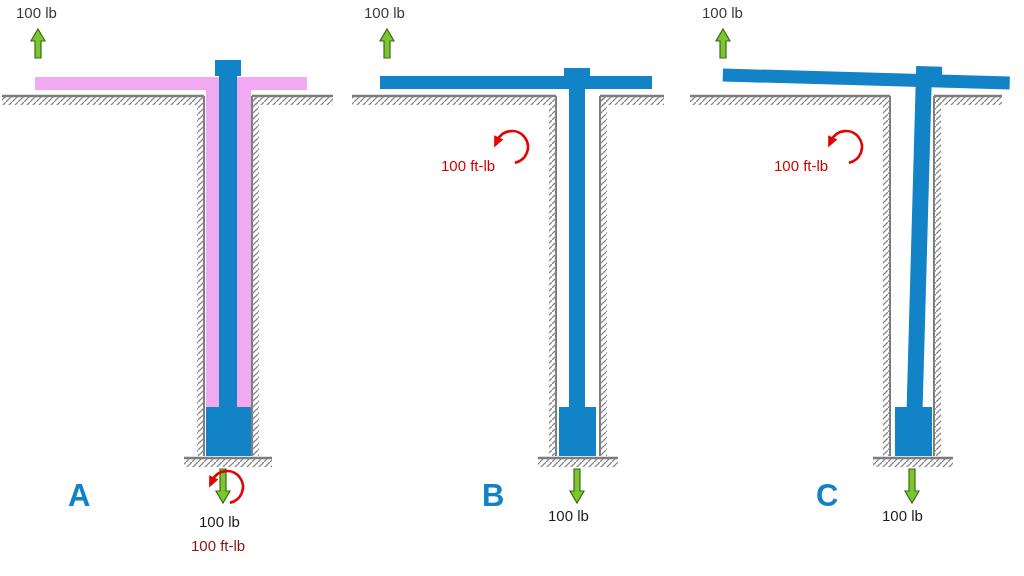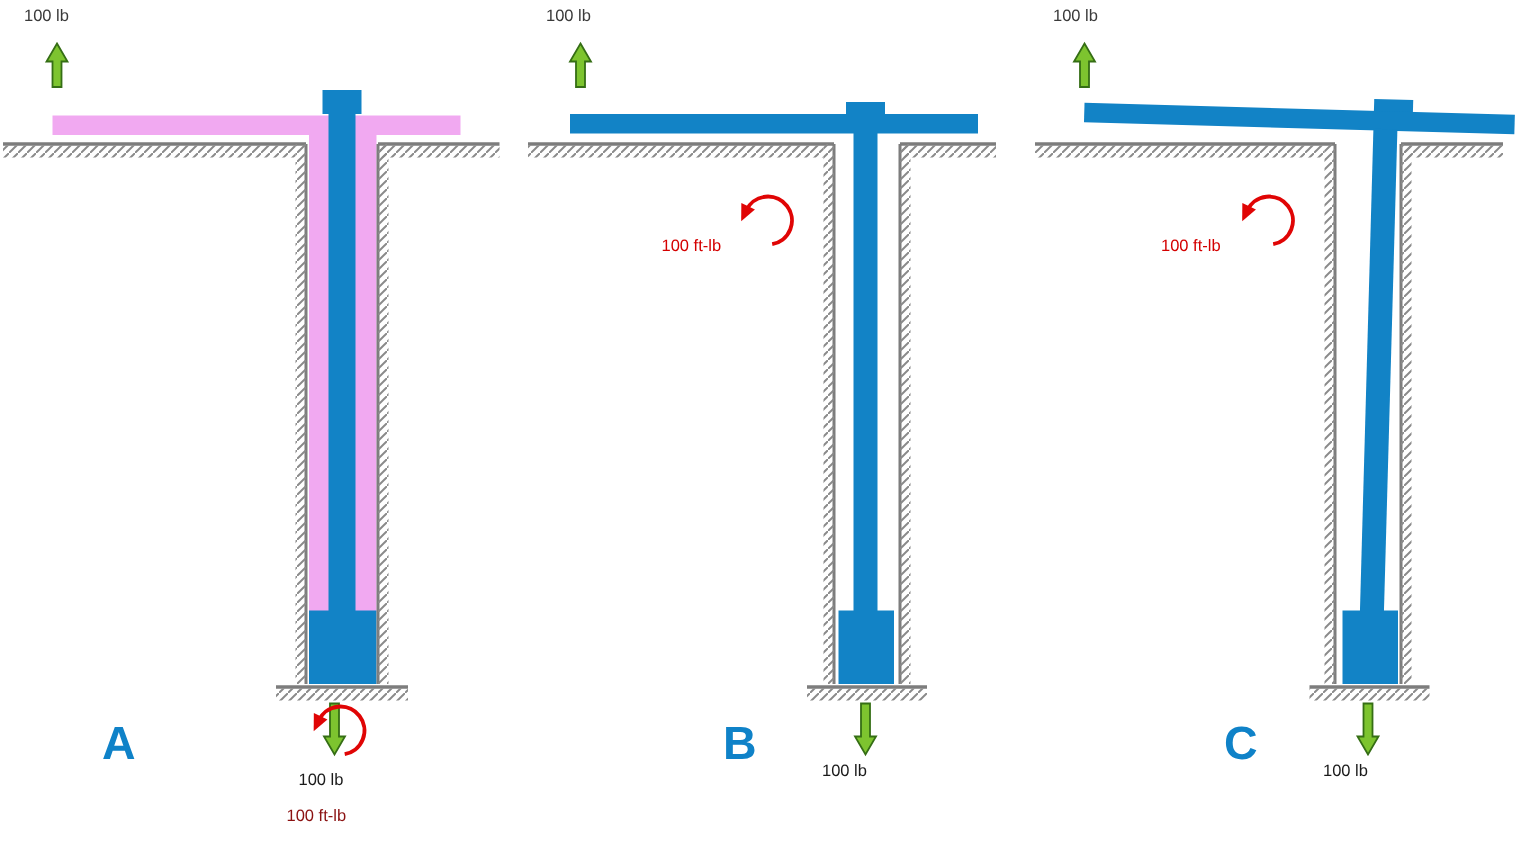--- a/index.html
+++ b/index.html
@@ -6,21 +6,21 @@
   .canvas{
     position:relative;
     width:1024px;height:576px;
     background:#ffffff;
     font-family:"Liberation Sans", sans-serif;
     overflow:hidden;
   }
   .canvas svg{position:absolute;left:0;top:0;}
   .lbl{
     position:absolute;
-    font-size:11px;
+    font-size:15px;
     color:#3a3a3a;
     white-space:nowrap;
     line-height:1.1;
   }
   .lbl.red{color:#d40000;}
   .lbl.maroon{color:#8b1111;}
   .lbl.dark{color:#1a1a1a;}
   .panel-letter{
     position:absolute;
     font-size:31px;

